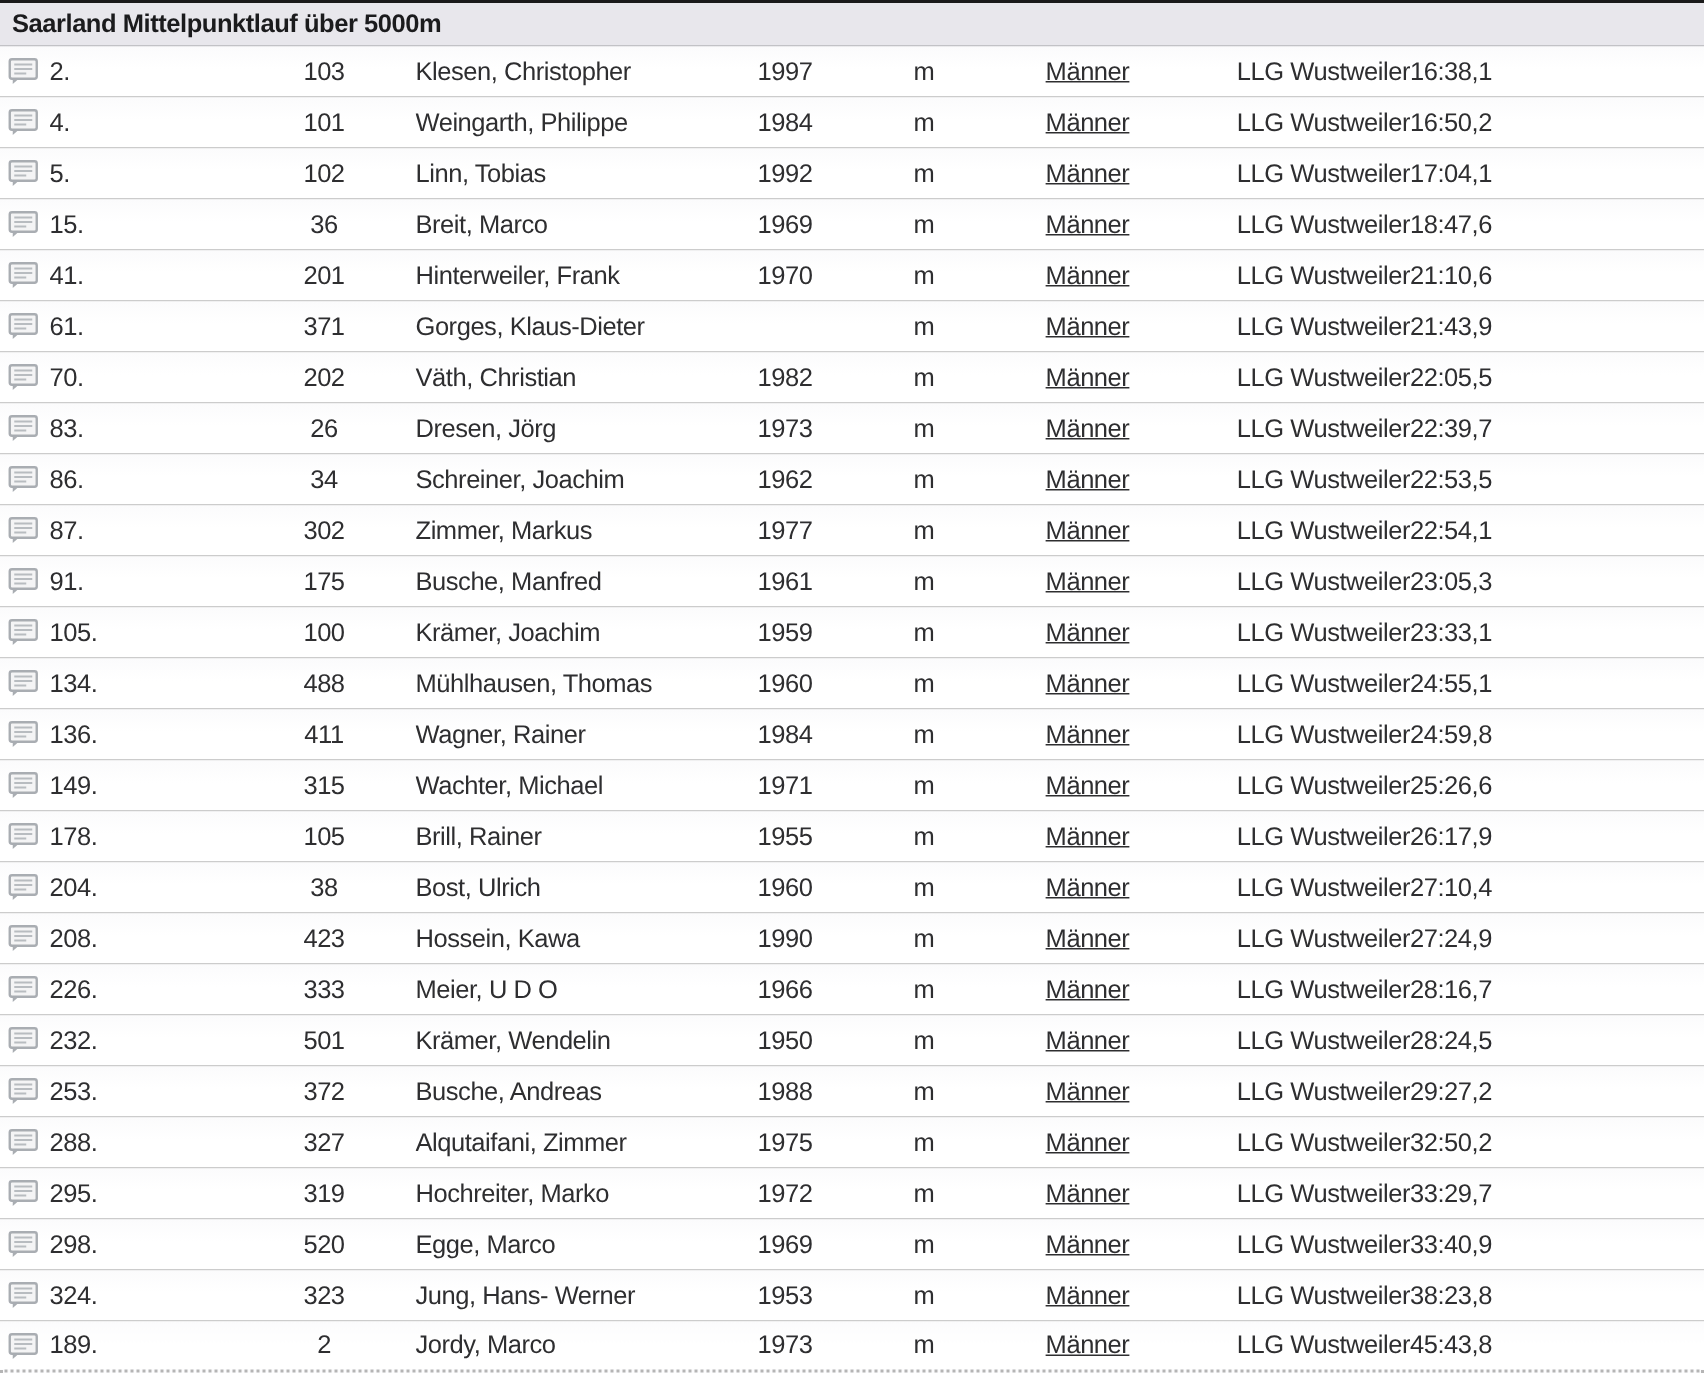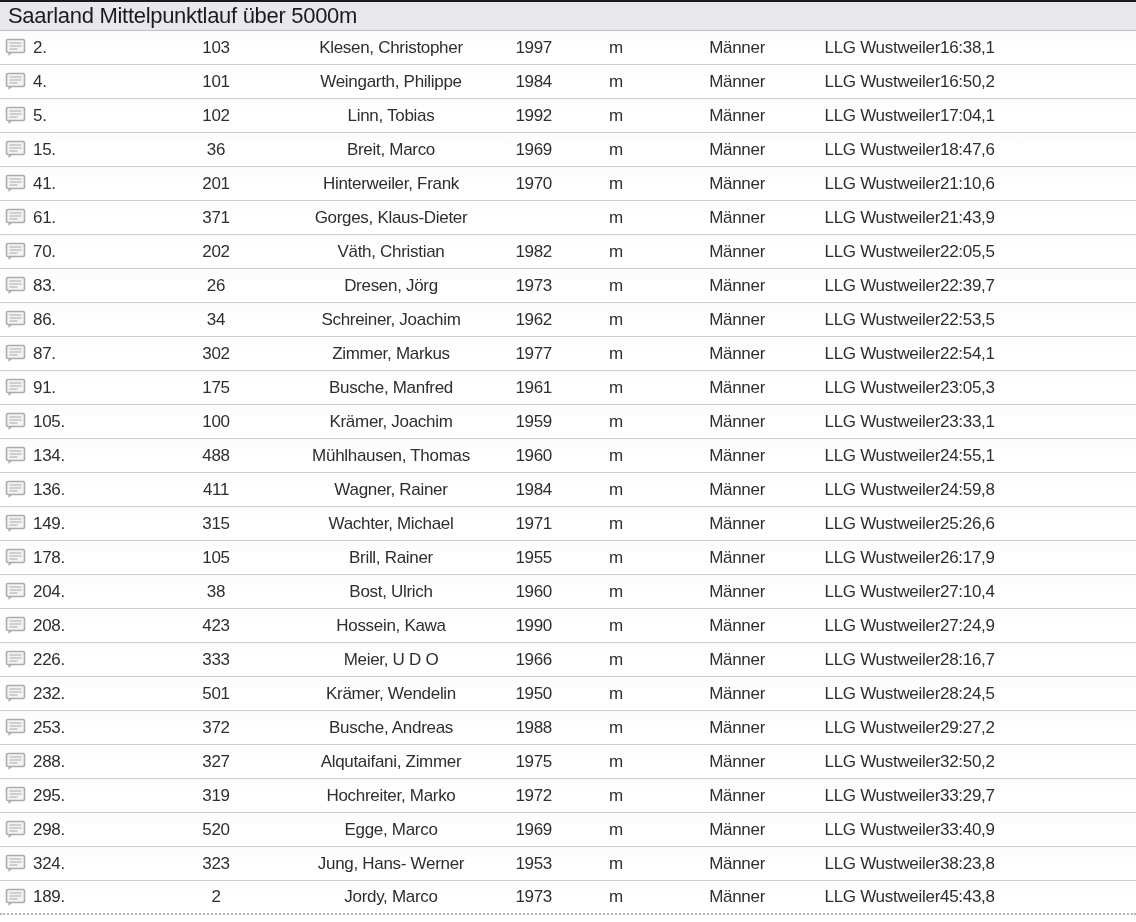--- a/index.html
+++ b/index.html
@@ -18,22 +18,22 @@
   }
   .results-header {
     height: 29px;
     background: #e8e7ec;
     border-bottom: 1px solid #c2c2c6;
     display: flex;
     align-items: center;
     box-sizing: border-box;
   }
   .results-header .title {
-    font-size: 22px;
-    font-weight: 400;
+    font-size: 17px;
+    font-weight: 700;
     color: #1b1b1d;
     padding-left: 8px;
     letter-spacing: -0.3px;
     white-space: nowrap;
   }
   .results-table {
     width: 100%;
   }
   .result-row {
     display: grid;
@@ -52,24 +52,24 @@
     border-bottom: 2px dotted #b5b5b5;
   }
   .cell { overflow: hidden; }
   .cell.icon-cell {
     padding-left: 5px;
     display: flex;
     align-items: center;
   }
   .cell.place   { padding-left: 5px; text-align: left; }
   .cell.bib     { text-align: center; }
-  .cell.name    { text-align: center; }
-  .cell.year    { text-align: right; }
+  .cell.name    { text-align: left; }
+  .cell.year    { }
   .cell.sex     { text-align: center; }
-  .cell.category{ padding-left: 5px; text-align: right; }
+  .cell.category{ padding-left: 5px; text-align: center; text-decoration: underline; }
   .cell.club    { padding-left: 3px; text-align: right; }
   .cell.time    { }
   .comment-icon svg { display: block; }
 </style>
 </head>
 <body>
 
 <div class="results-window">
 
   <div class="results-header">

